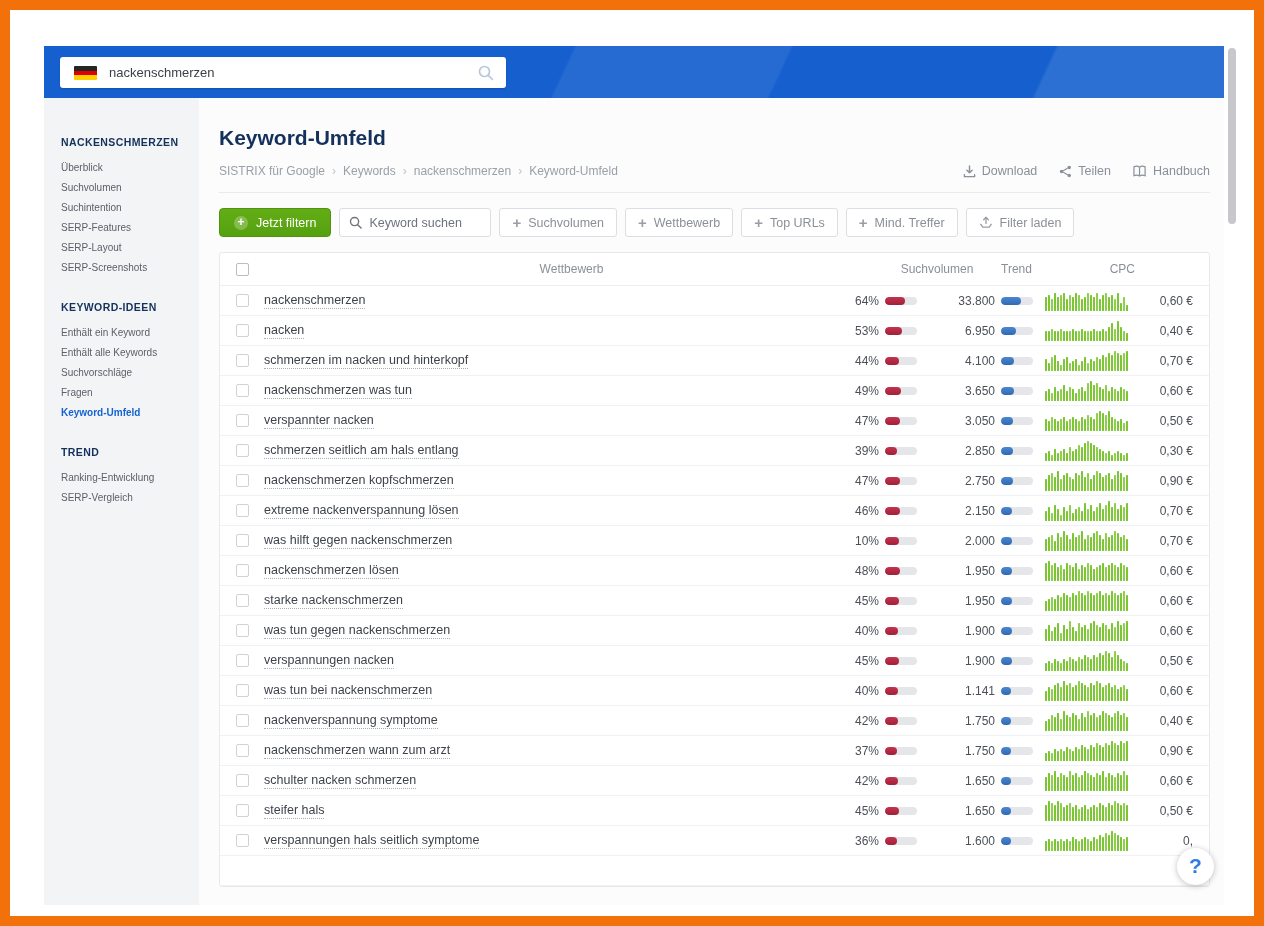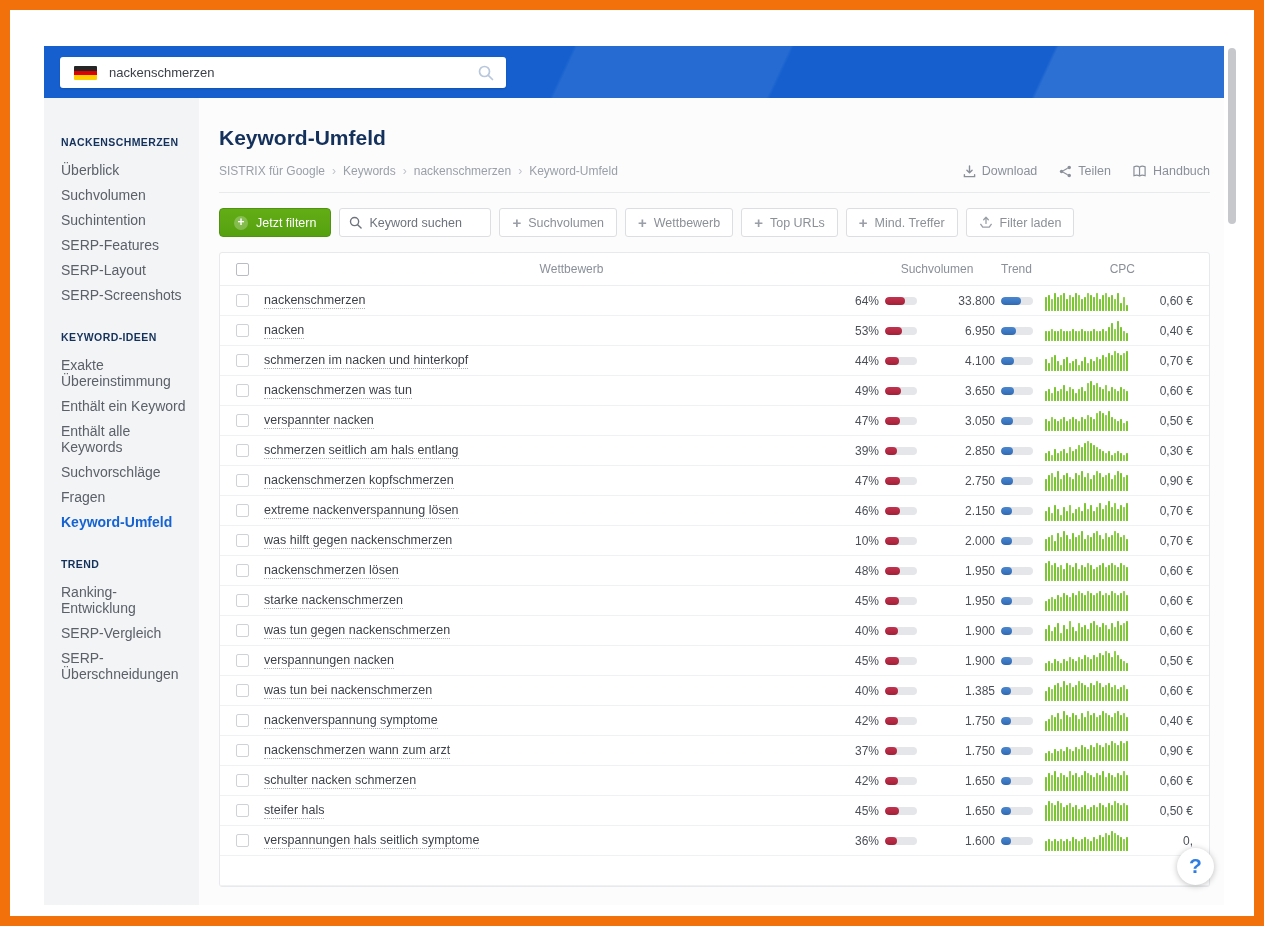--- a/index.html
+++ b/index.html
@@ -18,21 +18,21 @@
     display:flex; align-items:center; box-shadow:0 1px 2px rgba(0,0,0,.15); }
   .flag { width:23px; height:14px; margin:0 12px 0 14px; border-radius:1px; overflow:hidden; flex:0 0 auto;
     background:linear-gradient(to bottom, #262626 0 33.3%, #dd0000 33.3% 66.6%, #ffce00 66.6% 100%); }
   .searchbox input { flex:1; border:none; outline:none; font-family:"Liberation Sans",sans-serif; font-size:13px; color:#3c4148; background:transparent; }
   .mag { width:16px; height:16px; margin:0 12px; flex:0 0 auto; }
 
   
   .sidebar { position:absolute; left:0; top:52px; width:155px; bottom:0; background:#f3f4f5; padding:38px 8px 0 17px; }
   .side-sec { margin-bottom:24px; }
   .side-sec h3 { font-size:10.5px; letter-spacing:.4px; color:#14315c; margin-bottom:9px; font-weight:bold; }
-  .side-item { font-size:14px; color:#5b6069; padding:4.5px 0; cursor:pointer; }
+  .side-item { font-size:10px; color:#5b6069; padding:4.5px 0; cursor:pointer; }
   .side-item.active { color:#1563d2; font-weight:bold; }
 
   
   .main { position:absolute; left:155px; top:52px; right:0; bottom:0; background:#fcfcfd; padding:28px 14px 0 20px; overflow:hidden; }
   .page-title { font-size:21px; font-weight:bold; color:#14315c; margin-bottom:14px; }
   .crumb-row { display:flex; align-items:center; font-size:12px; color:#9aa0a8; padding-bottom:14px; border-bottom:1px solid #e9eaec; }
   .crumb-row a { color:#9aa0a8; text-decoration:none; cursor:pointer; }
   .crumb-sep { margin:0 7px; color:#c0c4ca; font-size:12px; }
   .actions { margin-left:auto; display:flex; gap:22px; }
   .action { display:flex; align-items:center; gap:6px; color:#8a9099; font-size:12.5px; cursor:pointer; }
@@ -102,32 +102,30 @@
           <h3>NACKENSCHMERZEN</h3>
           <div class="side-item">Überblick</div>
           <div class="side-item">Suchvolumen</div>
           <div class="side-item">Suchintention</div>
           <div class="side-item">SERP-Features</div>
           <div class="side-item">SERP-Layout</div>
           <div class="side-item">SERP-Screenshots</div>
         </div>
         <div class="side-sec">
           <h3>KEYWORD-IDEEN</h3>
-          <div class="side-item">Exakte Übereinstimmung</div>
           <div class="side-item">Enthält ein Keyword</div>
           <div class="side-item">Enthält alle Keywords</div>
           <div class="side-item">Suchvorschläge</div>
           <div class="side-item">Fragen</div>
           <div class="side-item active">Keyword-Umfeld</div>
         </div>
         <div class="side-sec">
           <h3>TREND</h3>
           <div class="side-item">Ranking-Entwicklung</div>
           <div class="side-item">SERP-Vergleich</div>
-          <div class="side-item">SERP-Überschneidungen</div>
         </div>
       </div>
 
   <div class="main">
     <div class="page-title">Keyword-Umfeld</div>
 
     <div class="crumb-row">
       <a>SISTRIX für Google</a>
       <span class="crumb-sep">›</span>
       <a>Keywords</a>
@@ -781,21 +779,21 @@
     <span class="cpc">0,50 €</span>
   </div>
 
   <div class="trow">
     <span class="cb"></span>
     <a class="kw">was tun bei nackenschmerzen</a>
     <span class="pct">40%</span>
     <span class="bar comp">
                 <i style="width: 40%;"></i>
               </span>
-    <span class="vol">1.385</span>
+    <span class="vol">1.141</span>
     <span class="bar volb">
                 <i style="width: 32%;"></i>
               </span>
     <span class="spark">
                 <b style="height: 10px;"></b>
                 <b style="height: 14px;"></b>
                 <b style="height: 12px;"></b>
                 <b style="height: 16px;"></b>
                 <b style="height: 18px;"></b>
                 <b style="height: 14px;"></b>

